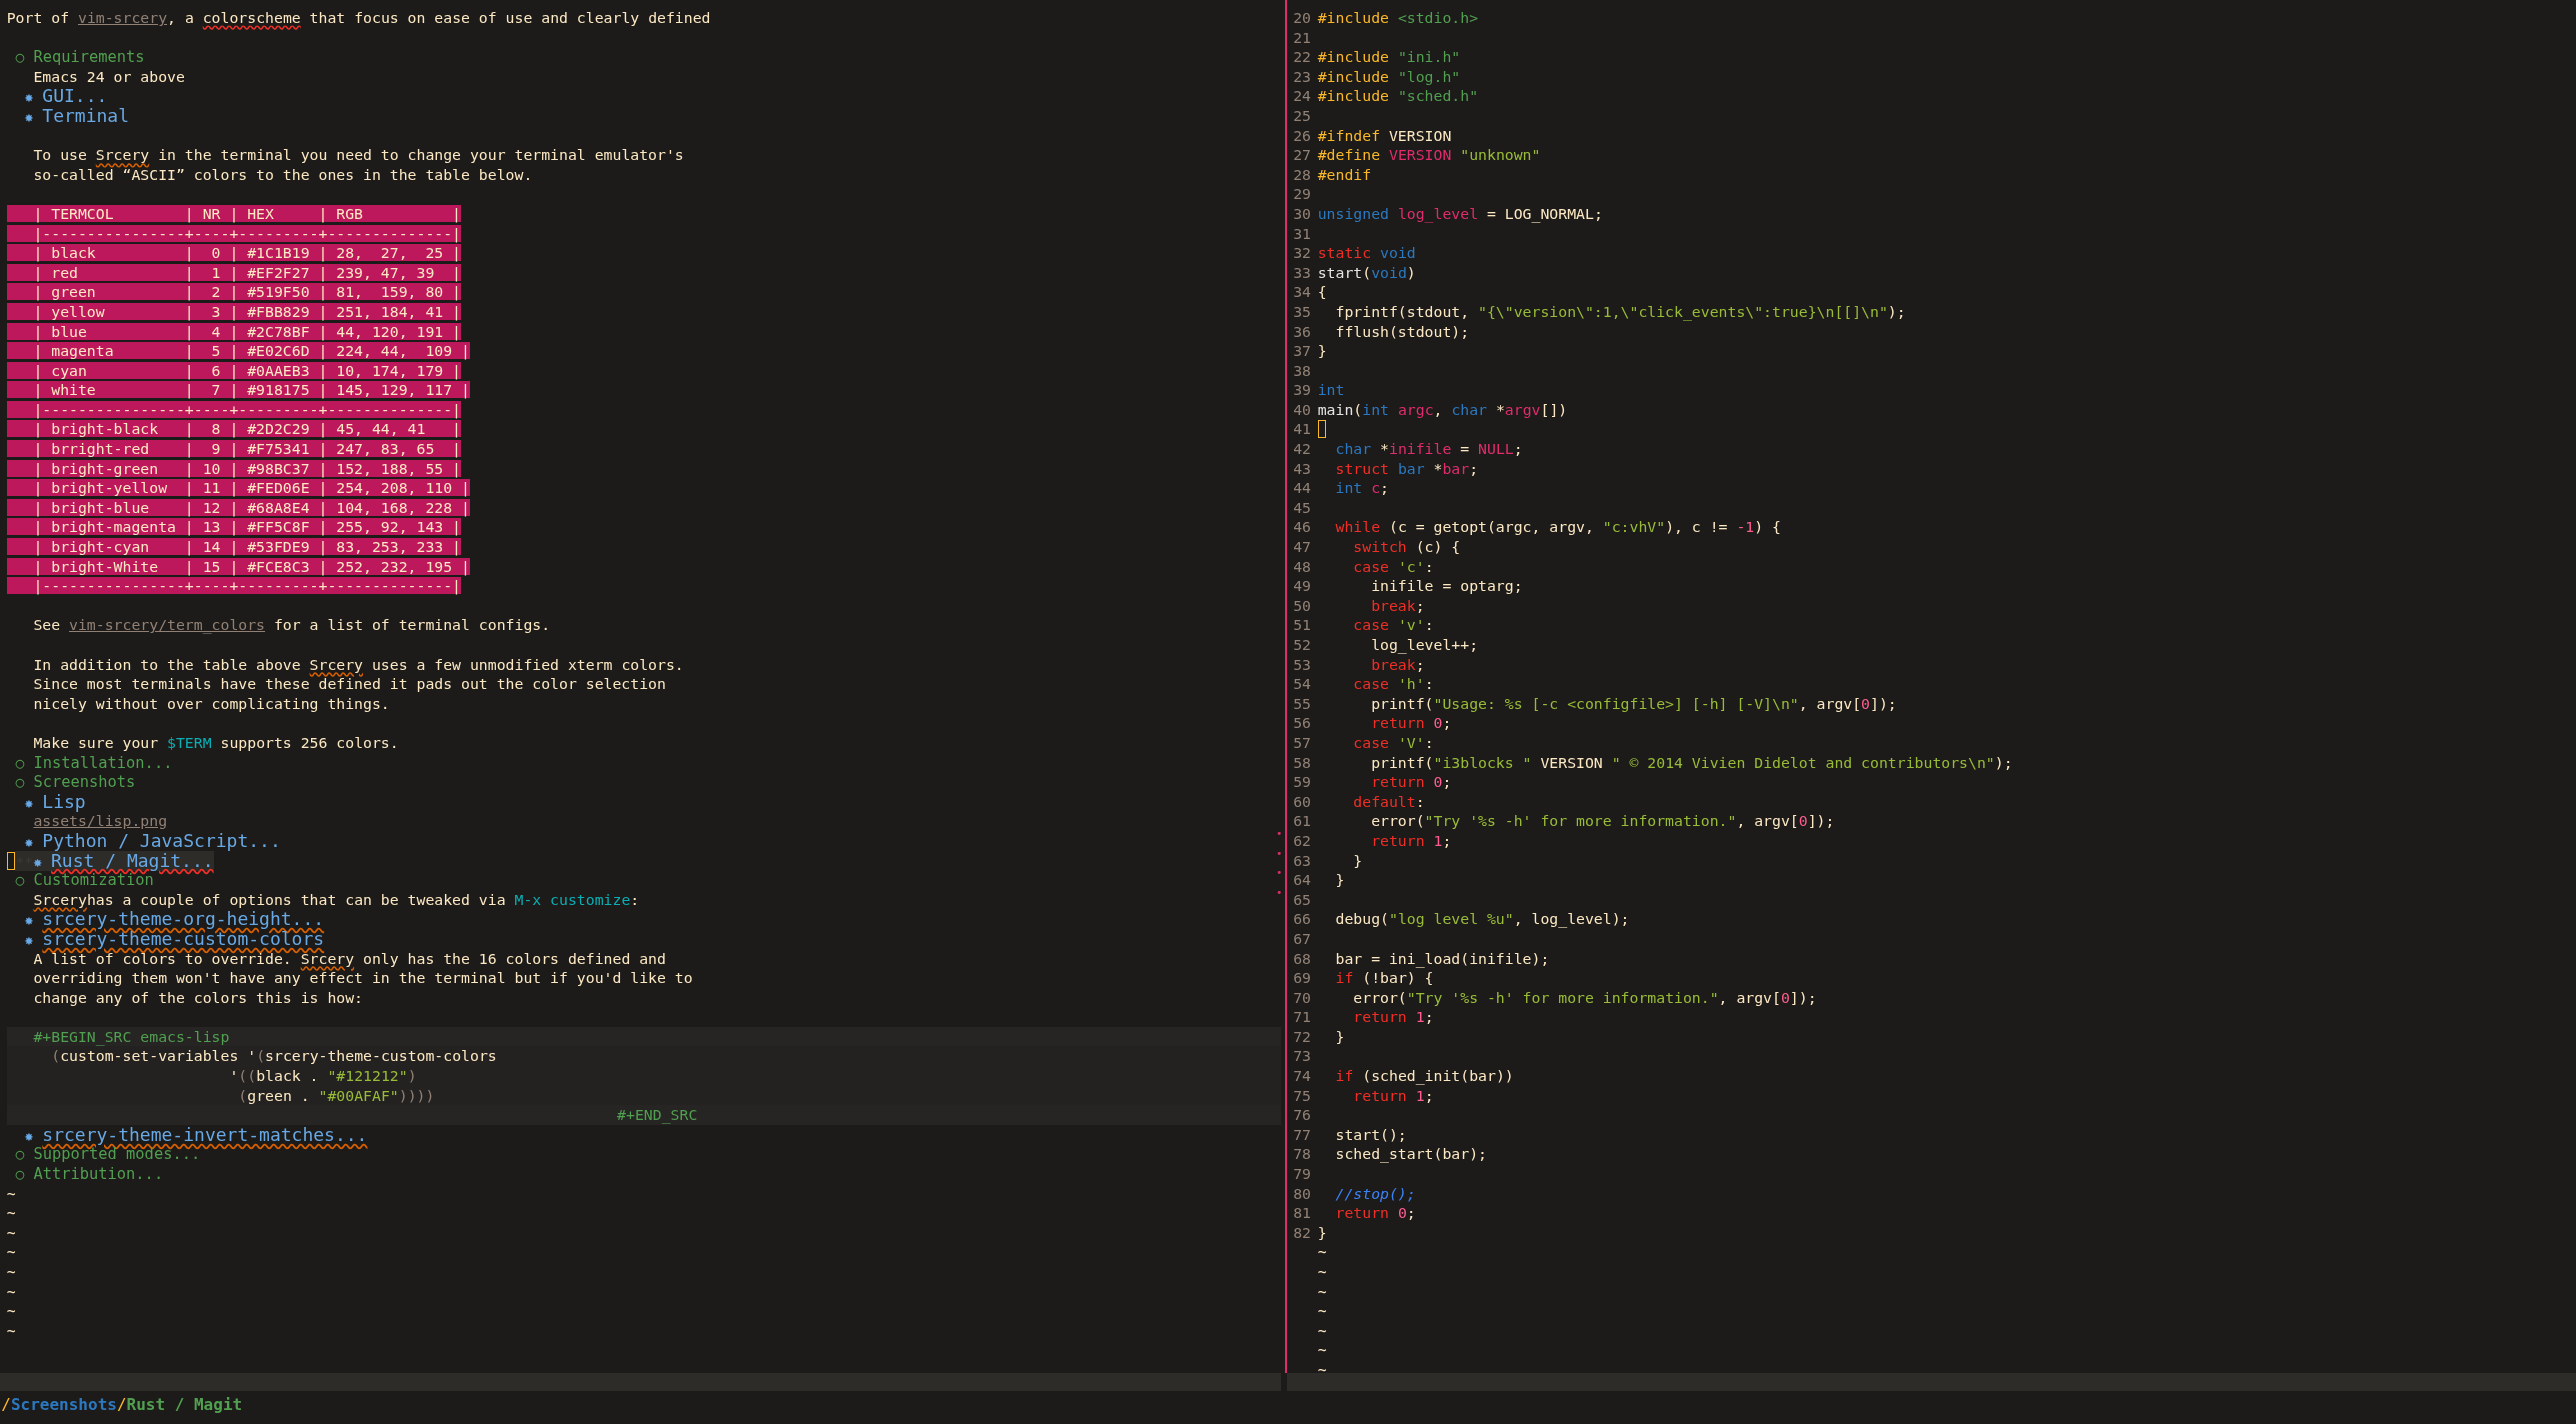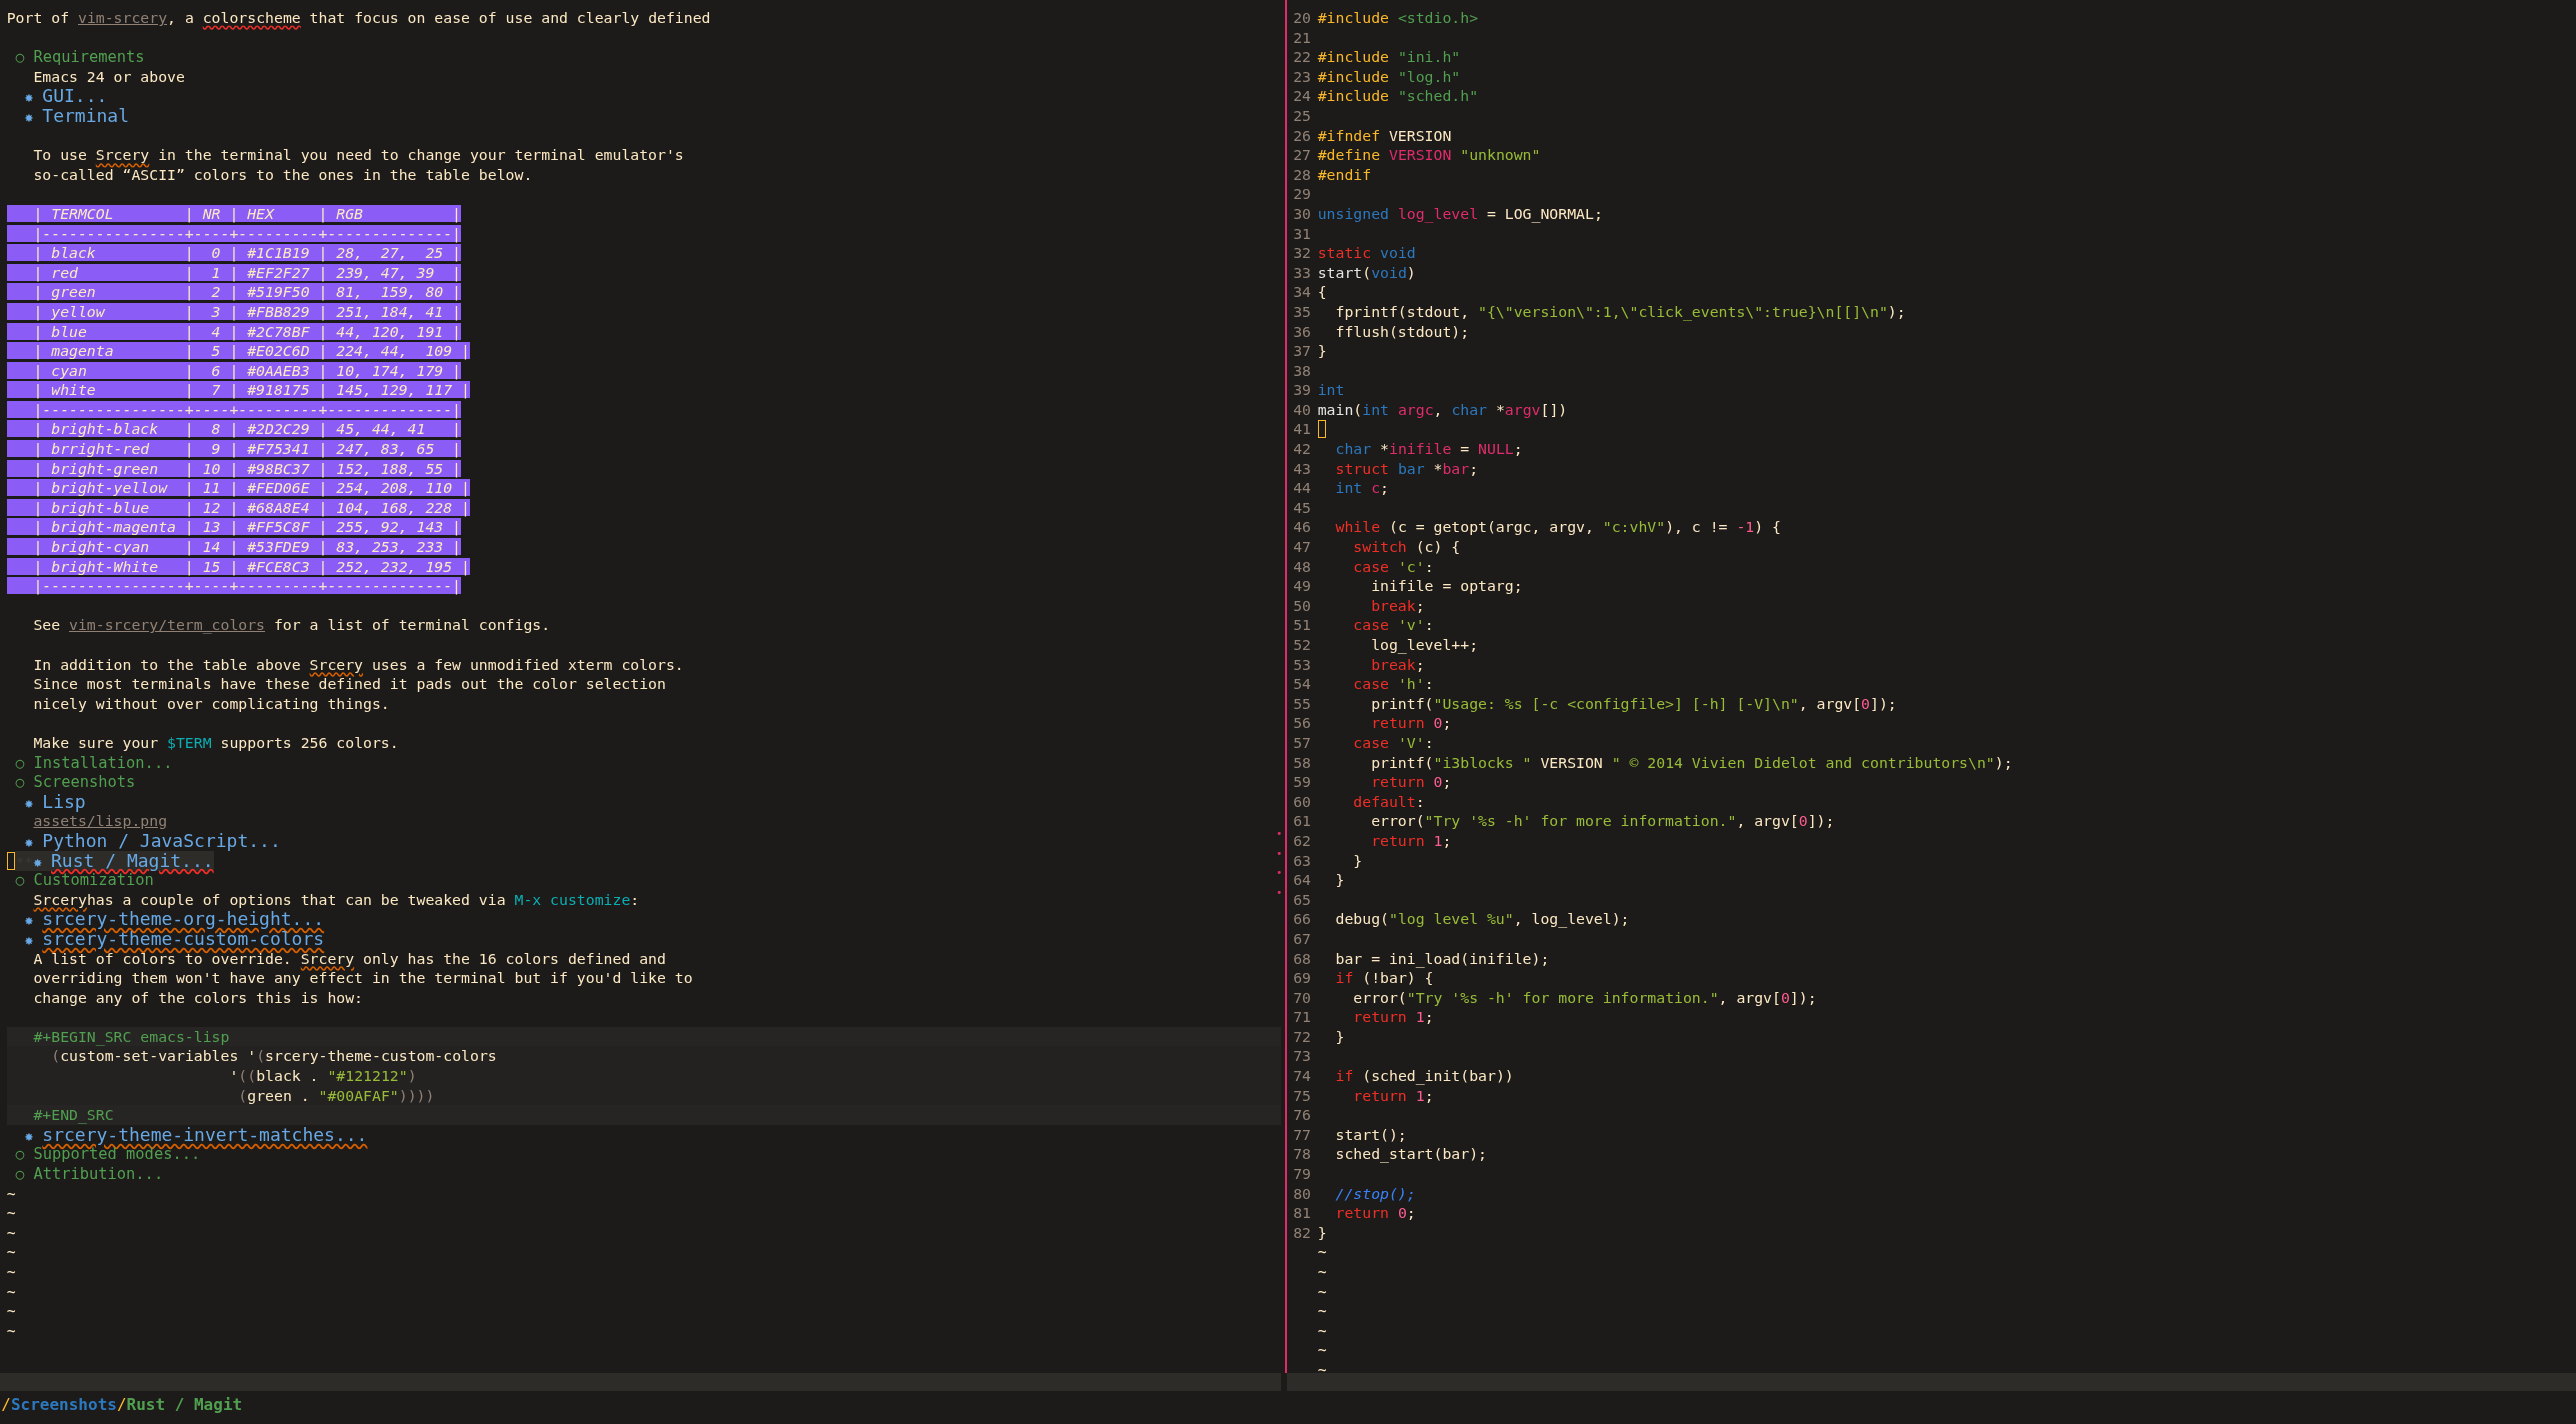--- a/index.html
+++ b/index.html
@@ -23,21 +23,21 @@
 
   
   #org{padding-left:6.7px;font-size:14.8px;}
   .org-line{height:19.6px;line-height:19.6px;white-space:pre;font-size:14.8px;color:#fce8c3;}
   .h1{color:#519f50;font-size:15.4px;}
   .h2{color:#68a8e4;font-size:18px;}
   .bullet1{color:#519f50;}
   .bullet2{color:#68a8e4;}
   .link{color:#918175;text-decoration:underline;}
   .verb{color:#0aaeb3;}
-  .tbl{color:#fce8c3;background:#8b5cf6;font-style:italic;}
+  .tbl{color:#fce8c3;background:#be185d;}
   .srcbeg{color:#519f50;background:#262523;display:block;}
   .sb-paren{color:#918175;}
   .sb-str{color:#98bc37;}
   .sb-quote{color:#fce8c3;}
   .misspell{text-decoration:underline;text-decoration-style:wavy;text-decoration-color:#ef2f27;
             text-underline-offset:2px;}
   .misspell-o{text-decoration:underline;text-decoration-style:wavy;text-decoration-color:#d75f00;
             text-underline-offset:2px;}
   .cur-line{background:#2d2c29;display:inline-block;}
   .boxcur{display:inline-block;border:1.3px solid #fbb829;box-sizing:border-box;
@@ -129,21 +129,21 @@
         <div class="org-line"><span class="bullet2">  ✸ </span><span class="h2 misspell-o">srcery-theme-org-height...</span></div>
         <div class="org-line"><span class="bullet2">  ✸ </span><span class="h2 misspell-o">srcery-theme-custom-colors</span></div>
         <div class="org-line"><span>   A list of colors to override. </span><span class="misspell-o">Srcery</span><span> only has the 16 colors defined and</span></div>
         <div class="org-line"><span>   overriding them won't have any effect in the terminal but if you'd like to</span></div>
         <div class="org-line"><span>   change any of the colors this is how:</span></div>
         <div class="org-line"> </div>
         <div class="org-line" style="background: rgb(38, 37, 35);"><span class="srcbeg" style="display: inline;">   #+BEGIN_SRC emacs-lisp                                                                                                        </span></div>
         <div class="org-line" style="background: rgb(35, 34, 33);"><span>   </span><span>  </span><span class="sb-paren">(</span><span>custom-set-variables </span><span class="sb-quote">'</span><span class="sb-paren">(</span><span>srcery-theme-custom-colors</span></div>
         <div class="org-line" style="background: rgb(35, 34, 33);"><span>   </span><span>                      </span><span class="sb-quote">'</span><span class="sb-paren">((</span><span>black . </span><span class="sb-str">"#121212"</span><span class="sb-paren">)</span></div>
         <div class="org-line" style="background: rgb(35, 34, 33);"><span>   </span><span>                       </span><span class="sb-paren">(</span><span>green . </span><span class="sb-str">"#00AFAF"</span><span class="sb-paren">))))</span></div>
-        <div class="org-line" style="background: #4d7c0f;"><span class="srcbeg">   #+END_SRC</span></div>
+        <div class="org-line" style="background: #4d7c0f; text-align: center;"><span class="srcbeg">   #+END_SRC</span></div>
         <div class="org-line"><span class="bullet2">  ✸ </span><span class="h2 misspell-o">srcery-theme-invert-matches...</span></div>
         <div class="org-line"><span class="bullet1"> ○ </span><span class="h1">Supported modes...</span></div>
         <div class="org-line"><span class="bullet1"> ○ </span><span class="h1">Attribution...</span></div>
         <div class="org-line"><span>~</span></div>
         <div class="org-line"><span>~</span></div>
         <div class="org-line"><span>~</span></div>
         <div class="org-line"><span>~</span></div>
         <div class="org-line"><span>~</span></div>
         <div class="org-line"><span>~</span></div>
         <div class="org-line"><span>~</span></div>

